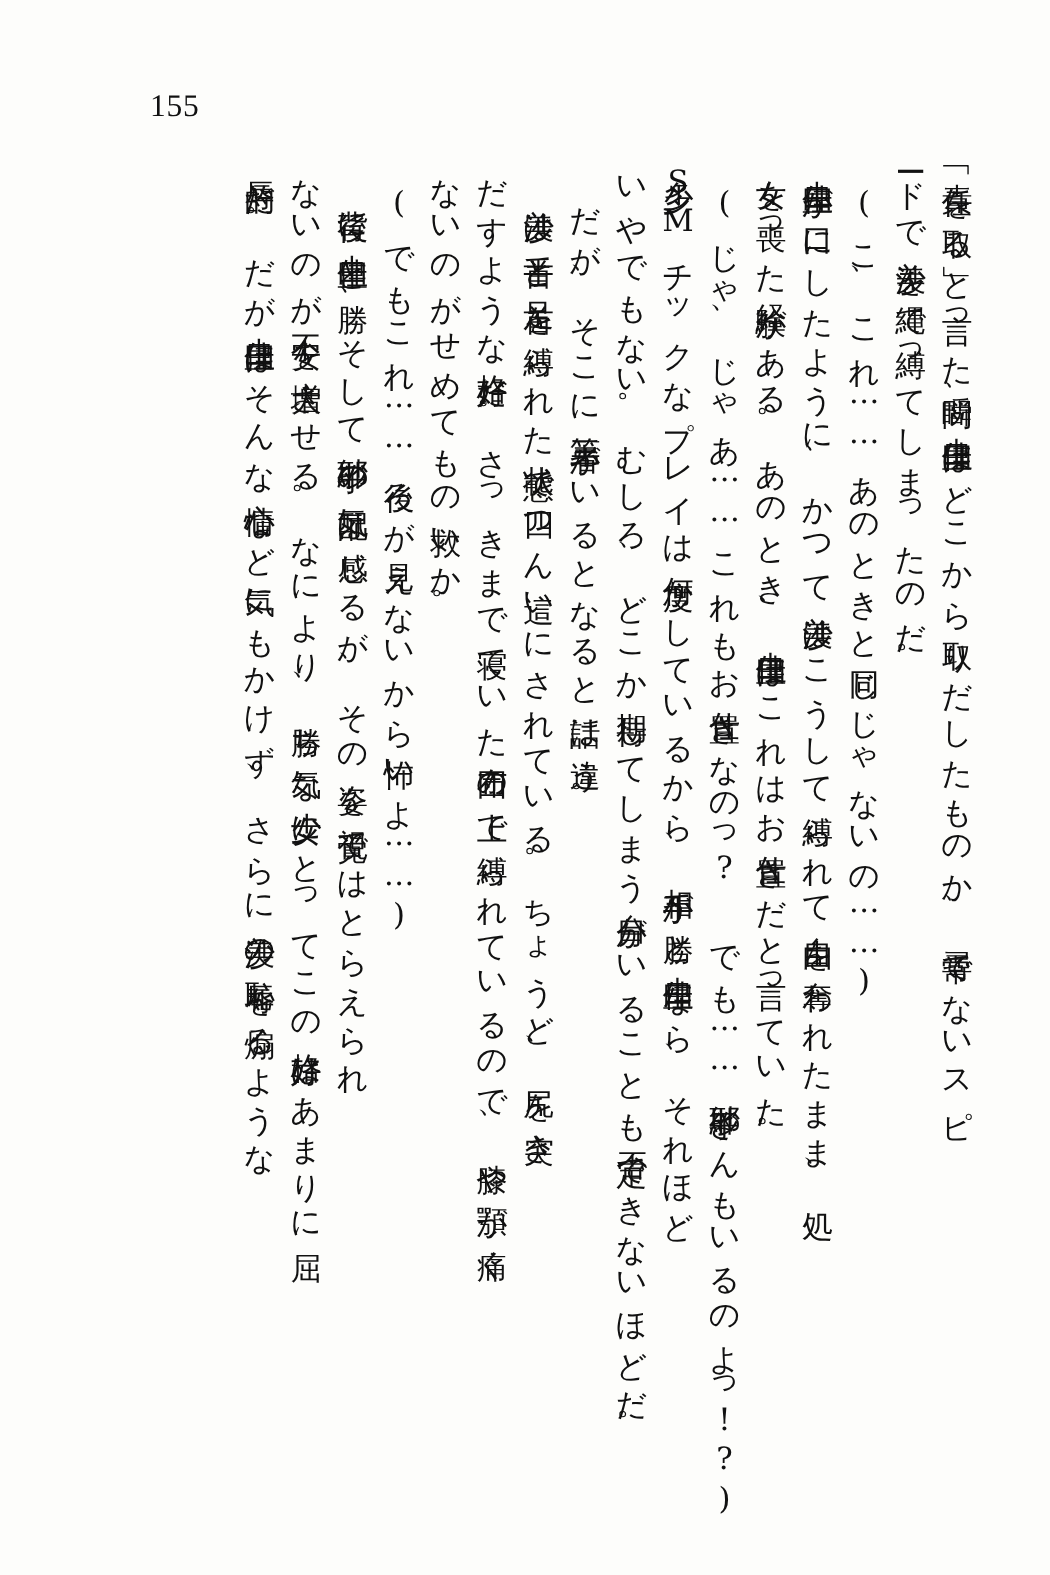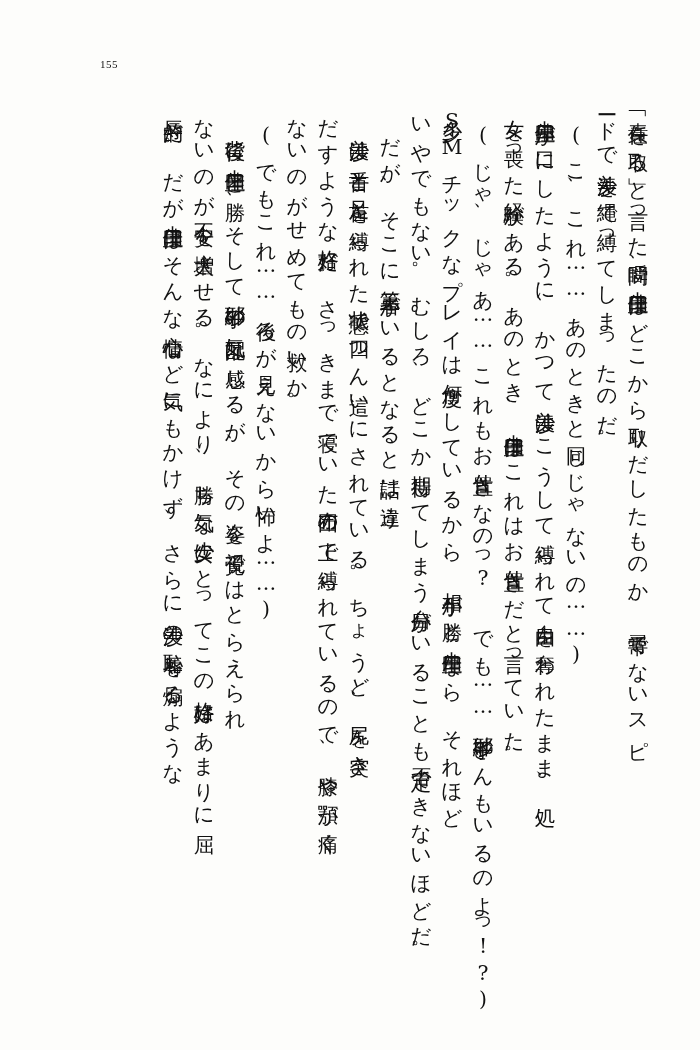--- a/index.html
+++ b/index.html
@@ -14,21 +14,21 @@
     position: relative;
     width: 700px;
     height: 1050px;
     background: #fdfdfb;
     overflow: hidden;
   }
   .page-number {
     position: absolute;
     left: 100px;
     top: 58px;
-    font-size: 11px;
+    font-size: 21px;
     color: #111;
     letter-spacing: 0.5px;
   }
   .text-body {
     position: absolute;
     top: 104px;
     right: 52px;
     height: 880px;
     display: flex;
     flex-direction: row;

